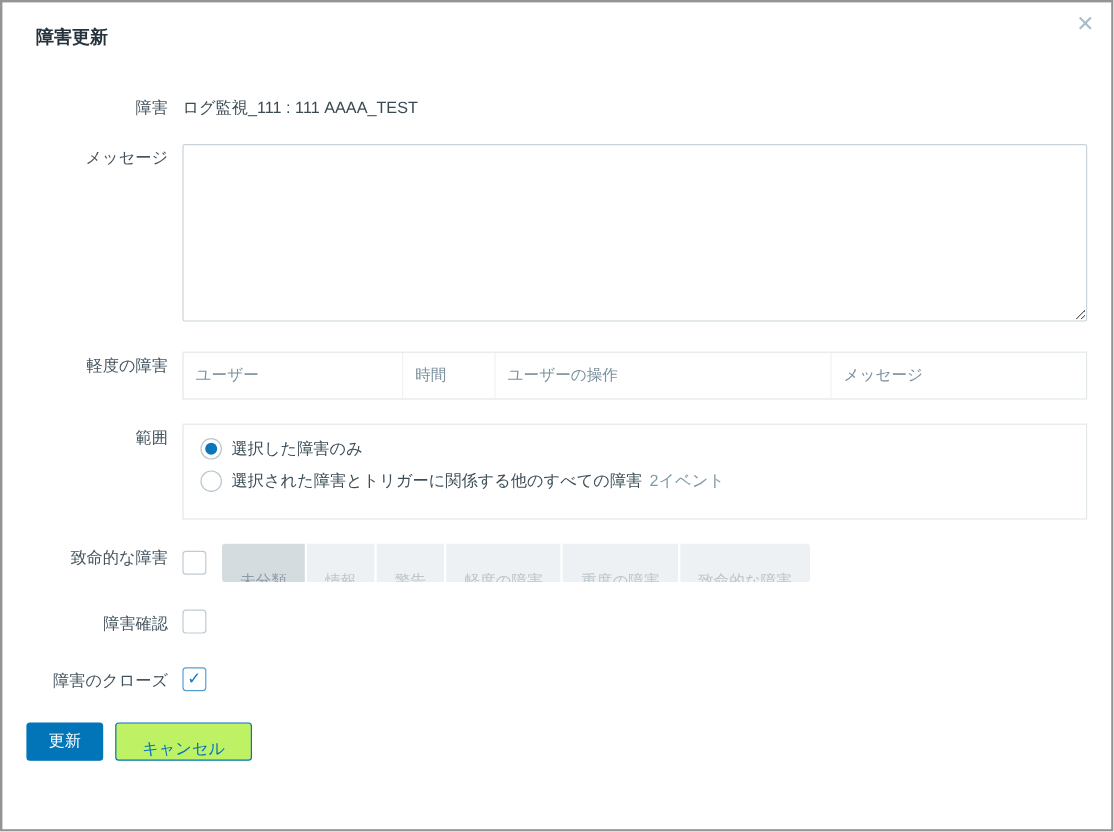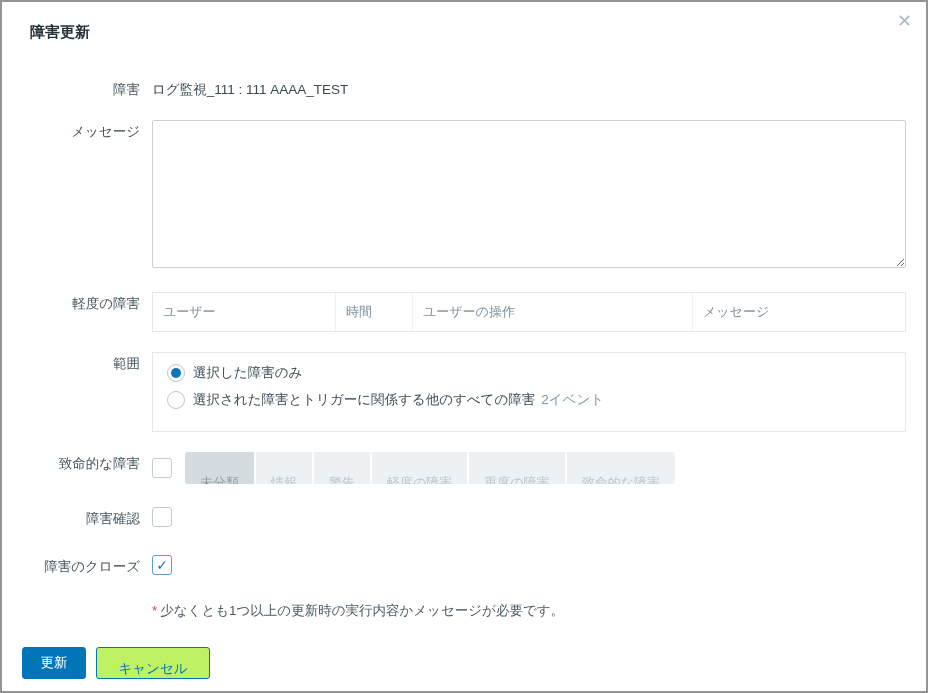--- a/index.html
+++ b/index.html
@@ -224,25 +224,19 @@
 
   <div class="form-row row-close">
     <div class="row-label">障害のクローズ</div>
     <div class="row-field">
       <span class="checkbox checked">
         <span class="check-glyph">✓</span>
       </span>
     </div>
   </div>
 
-  <div class="form-row row-warning">
-    <div class="row-label"></div>
-    <div class="row-field">
-      <span class="warning-asterisk">*</span><span class="warning-text">少なくとも1つ以上の更新時の実行内容かメッセージが必要です。</span>
-    </div>
-  </div>
 
   <div class="footer">
     <button class="btn btn-primary">更新</button>
     <button class="btn btn-outline">キャンセル</button>
   </div>
 
 </div>
 
 </body></html>

